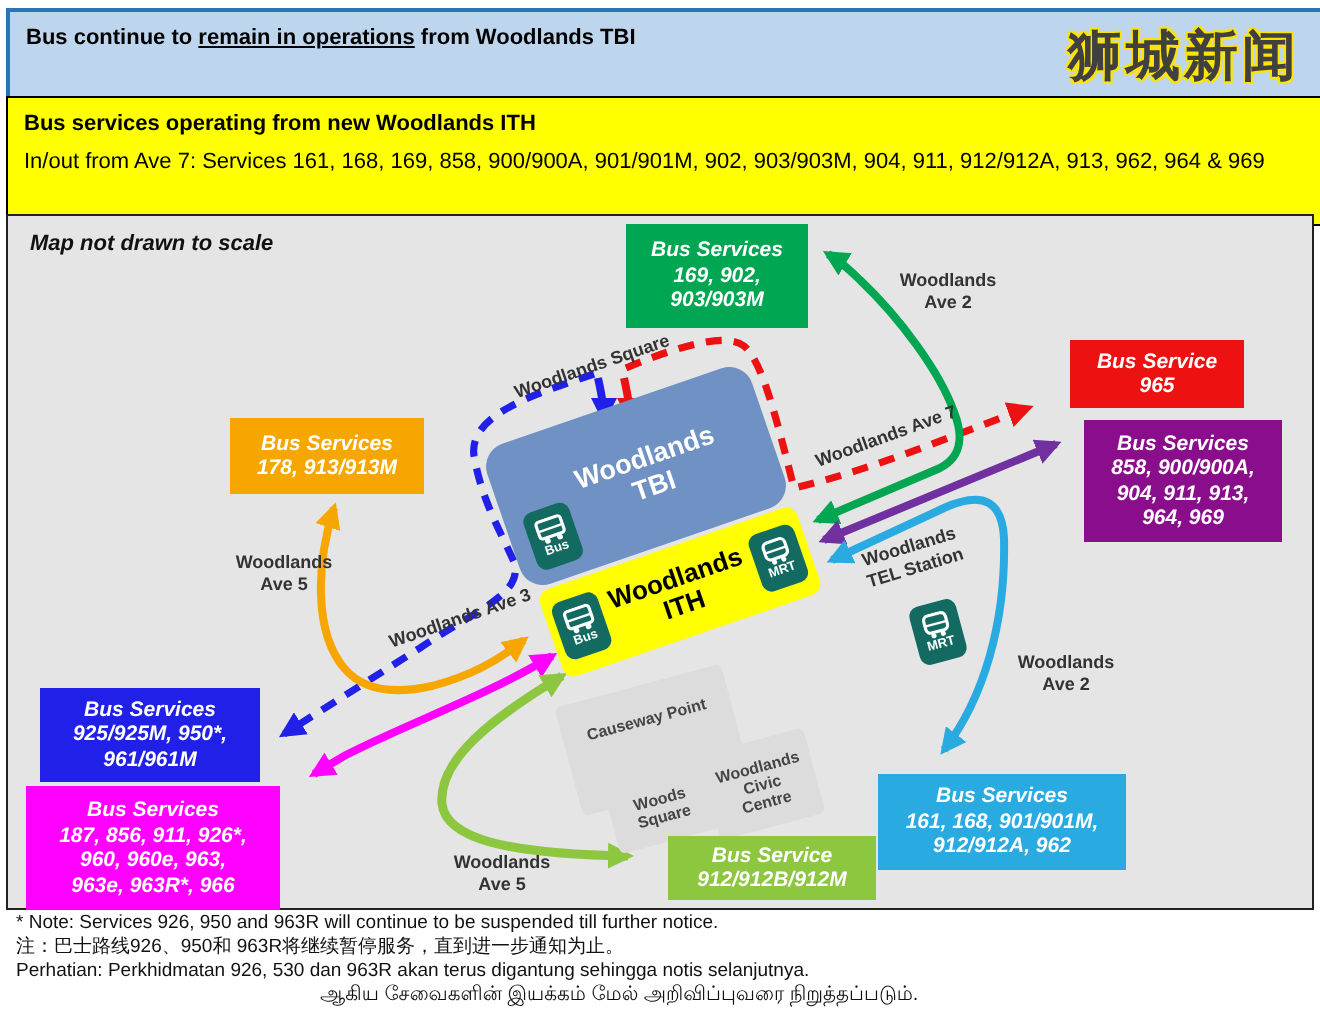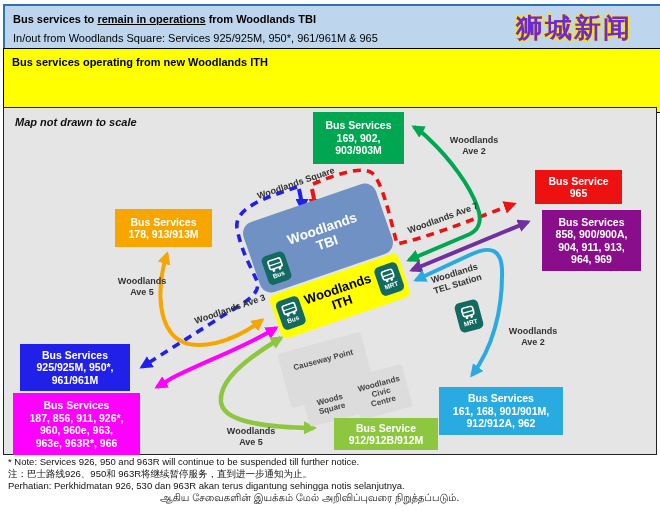--- a/index.html
+++ b/index.html
@@ -11,21 +11,21 @@
   #panel-ith{top:48px;background:#ffff00;border:1.5px solid #000;height:55px;}
   .panel .bold{font-weight:bold;}
   .u{text-decoration:underline;font-weight:bold;}
   
   #map{position:absolute;left:3px;top:107px;width:652px;height:346px;background:#e5e5e5;border:1.5px solid #222;}
   #map-note{position:absolute;left:11px;top:8px;font-size:11px;font-weight:bold;font-style:italic;color:#111;}
   #arrows{position:absolute;left:0;top:0;}
   
   .svc{position:absolute;color:#fff;font-weight:bold;font-size:10.5px;line-height:12.5px;
        text-align:center;white-space:pre-line;display:flex;align-items:center;justify-content:center;
-       padding:2px 3px;box-sizing:border-box;}
+       padding:2px 3px;box-sizing:border-box;font-style:italic;}
   #svc-green-top {left:309px;top:4px;  width:91px; height:52px;background:#00a651;}
   #svc-red      {left:531px;top:62px; width:87px; height:34px;background:#ee1111;}
   #svc-purple   {left:538px;top:102px;width:99px; height:61px;background:#8a0e8c;}
   #svc-orange   {left:111px;top:101px;width:97px; height:38px;background:#f7a600;}
   #svc-blue     {left:16px; top:236px;width:110px;height:47px;background:#2020e8;}
   #svc-magenta  {left:9px;  top:285px;width:127px;height:62px;background:#ff00ff;}
   #svc-ltgreen  {left:330px;top:310px;width:104px;height:32px;background:#8dc63f;}
   #svc-ltblue   {left:435px;top:279px;width:124px;height:48px;background:#29abe2;}
   
   .bld{position:absolute;box-sizing:border-box;}
@@ -55,37 +55,37 @@
   #road-ave2-top{left:440px;top:27px;width:60px;}
   #road-ave7{left:394px;top:105px;width:90px;transform:rotate(-20deg);}
   #road-ave3{left:180px;top:196px;width:92px;transform:rotate(-19deg);}
   #road-ave5-left{left:108px;top:168px;width:60px;}
   #road-ave5-bottom{left:217px;top:318px;width:60px;}
   #road-ave2-bottom{left:499px;top:218px;width:60px;}
   
   #notes{position:absolute;left:8px;top:456px;width:648px;font-size:9.5px;line-height:12px;color:#111;}
   #notes .tamil{padding-left:152px;font-size:10px;}
   
-  #wm-top{position:absolute;right:28px;top:10px;font-size:27px;font-weight:bold;letter-spacing:2px;color:#6d28d9;
+  #wm-top{position:absolute;right:10px;top:10px;font-size:27px;font-weight:bold;letter-spacing:2px;color:#404040;
           text-shadow:1px 1px 0 #ffe400,-1px -1px 0 #ffe400,1px -1px 0 #ffe400,-1px 1px 0 #ffe400;}
   #wm-bottom{position:absolute;left:4px;top:480px;font-size:26px;font-weight:bold;color:#4a7cc9;opacity:.92;
           text-shadow:1.5px 1.5px 0 #ffe400,-1.5px -1.5px 0 #ffe400,1.5px -1.5px 0 #ffe400,-1.5px 1.5px 0 #ffe400;}
 </style>
 </head>
 <body>
 
 <div id="stage">
 
   <div class="panel" id="panel-tbi">
-    <div><span class="bold">Bus services to </span><span class="u">remain in operations</span><span class="bold"> from Woodlands TBI</span></div>
-    <div>In/out from Woodlands Square: Services 925/925M, 950*, 961/961M &amp; 965</div>
+    <div><span class="bold">Bus continue to </span><span class="u">remain in operations</span><span class="bold"> from Woodlands TBI</span></div>
   </div>
 
   <div class="panel" id="panel-ith">
     <div class="bold">Bus services operating from new Woodlands ITH</div>
+    <div>In/out from Ave 7: Services 161, 168, 169, 858, 900/900A, 901/901M, 902, 903/903M, 904, 911, 912/912A, 913, 962, 964 &amp; 969</div>
   </div>
 
   <div id="map">
     <div id="map-note">Map not drawn to scale</div>
 
     <svg id="arrows" width="652" height="346" viewBox="4 107 652 346">
       <defs>
         <marker id="me-blue" markerUnits="userSpaceOnUse" markerWidth="13" markerHeight="13" refX="10" refY="6.5" orient="auto">
             <path d="M0,0 L13,6.5 L0,13 Z" fill="#2020e8"></path>
           </marker>

